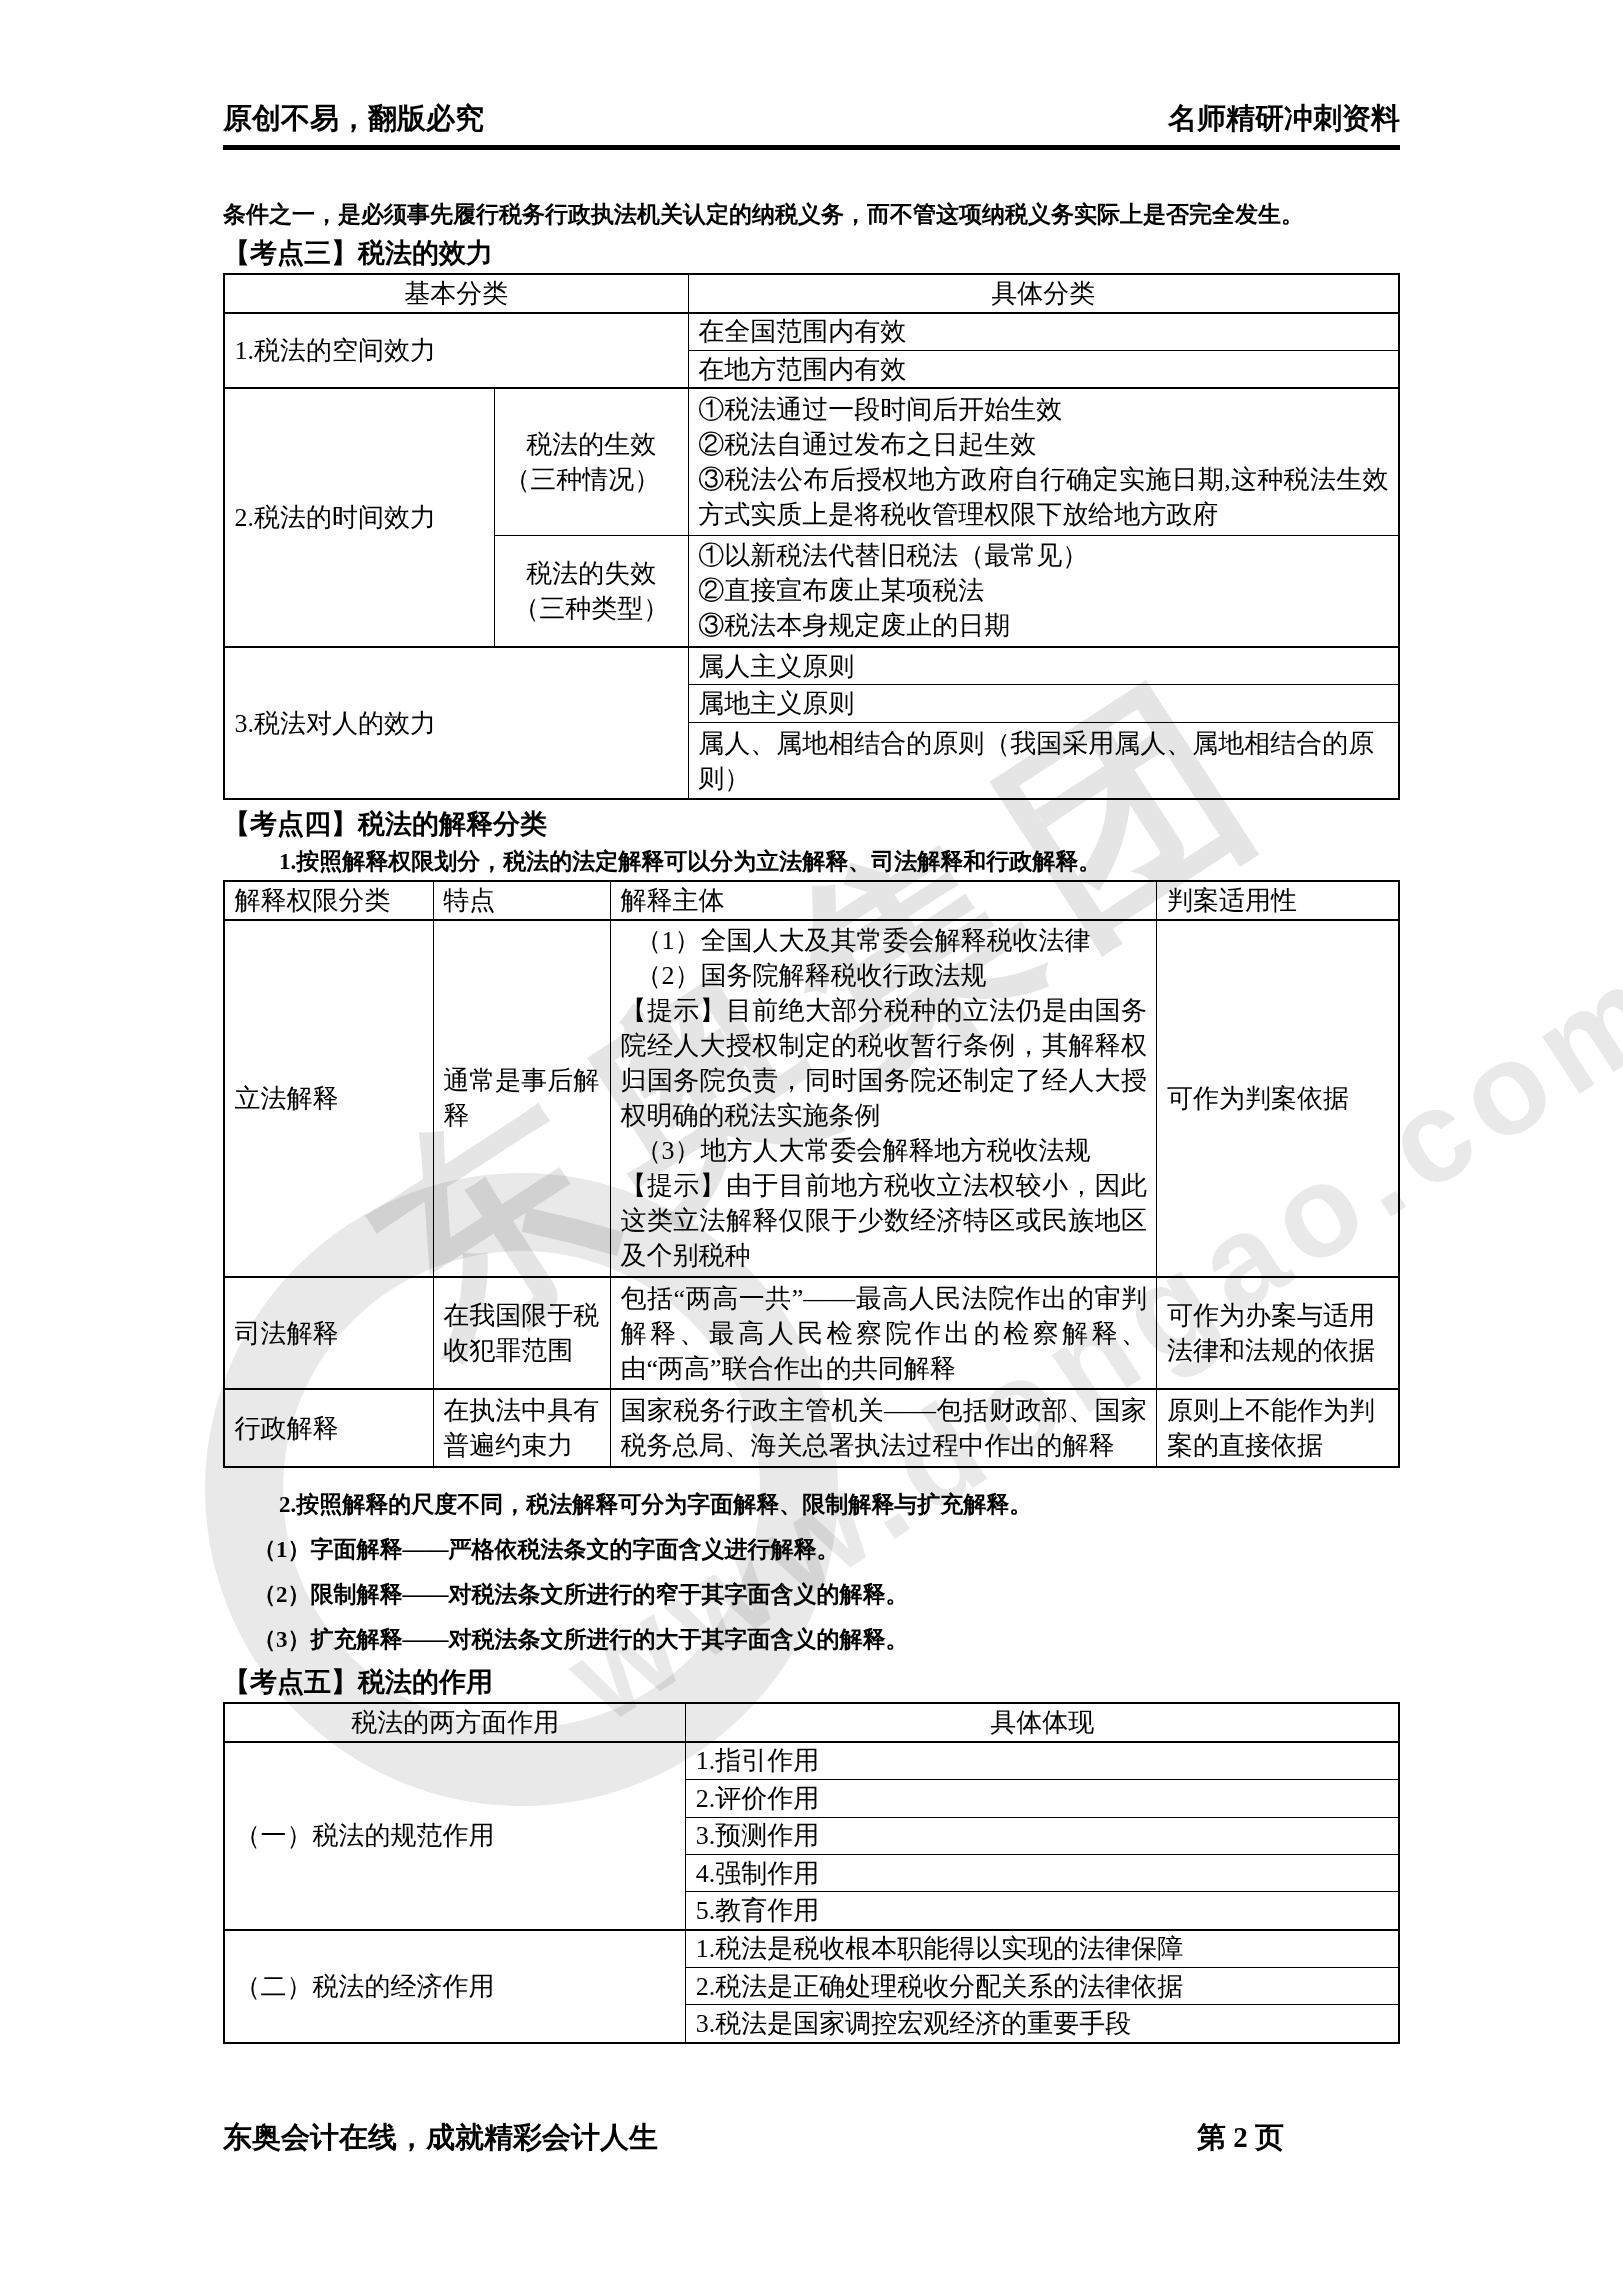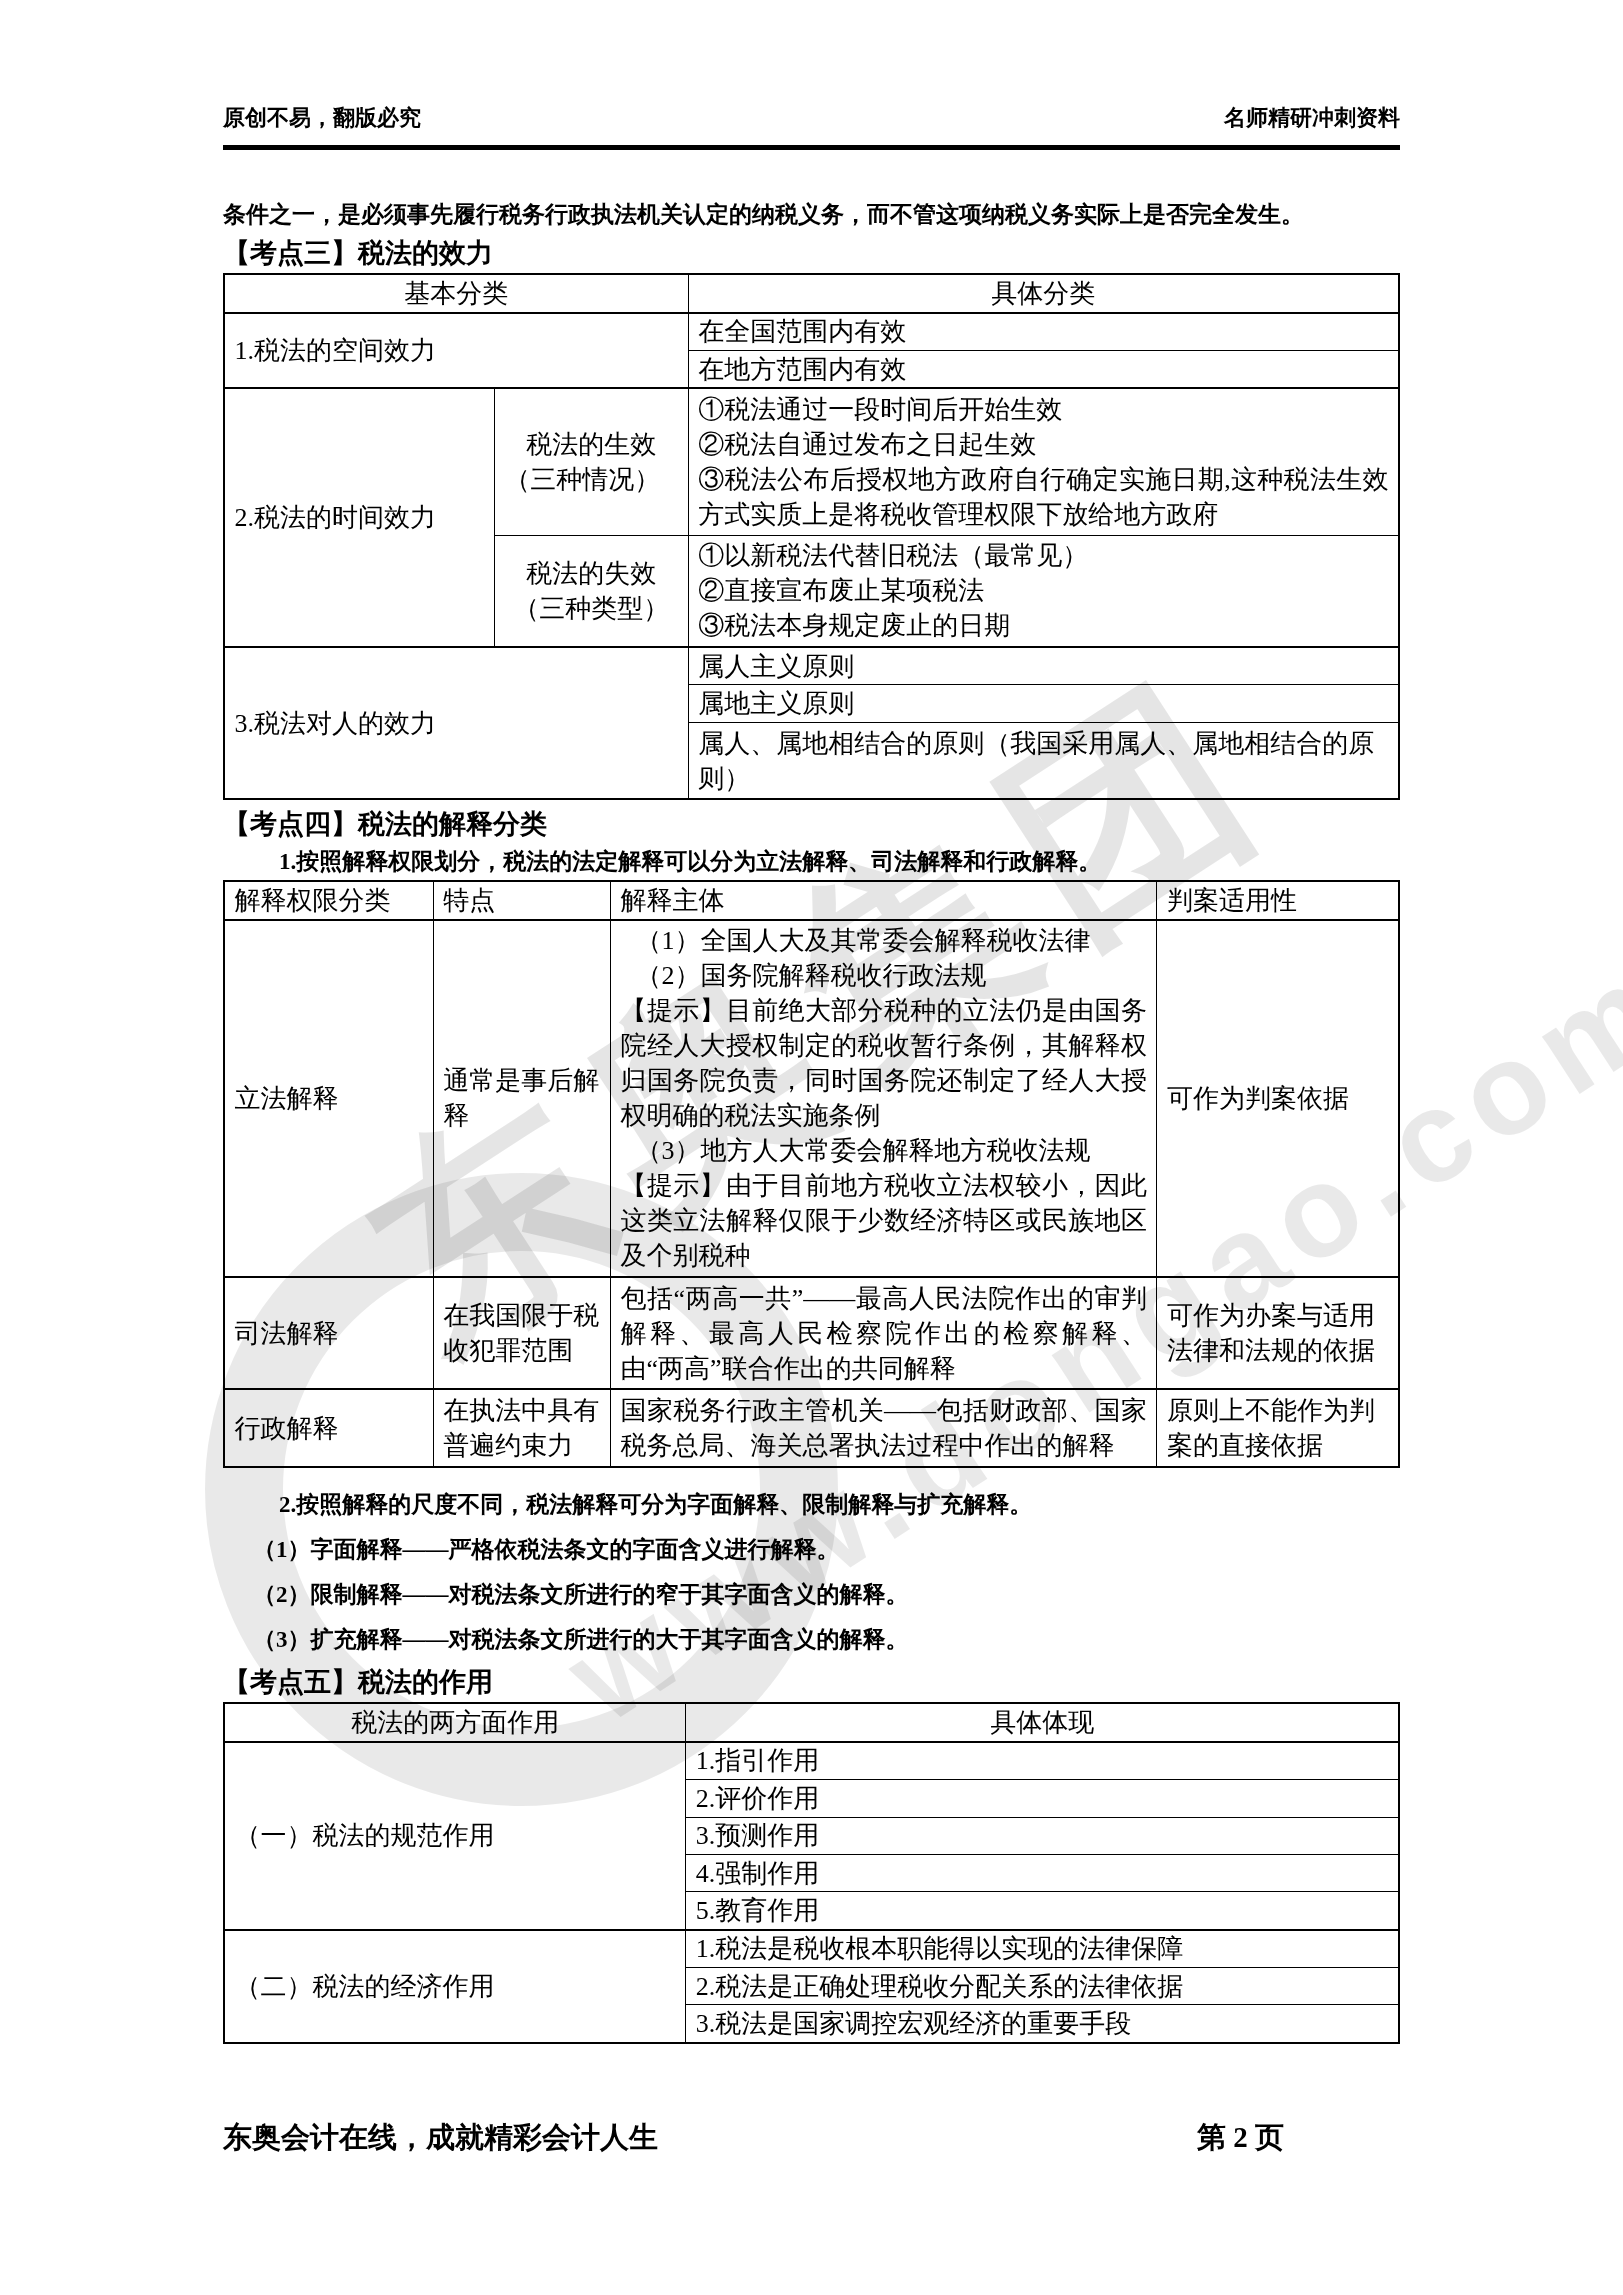--- a/index.html
+++ b/index.html
@@ -14,21 +14,21 @@
   .content{
     position:relative;
     margin:0 auto;
     padding-top:101px;
     width:1177px;
     z-index:2;
   }
   
   .doc-header{
     display:flex;justify-content:space-between;align-items:flex-end;
-    font-weight:bold;font-size:22px;line-height:34px;
+    font-weight:bold;font-size:29px;line-height:34px;
     padding-bottom:9.5px;border-bottom:5.5px solid #000;
   }
   
   .para{font-size:23px;line-height:37px;text-align:justify;font-weight:bold;}
   .intro{margin-top:46px;}
   .kp-title{font-size:27px;font-weight:bold;line-height:37px;margin-top:2.7px;}
   .lead-1{ text-indent:56px; }
   .sub-item{ text-indent:30px; line-height:45px; }
   .para-2{ text-indent:56px; line-height:45px; margin-top:14px;}
   

